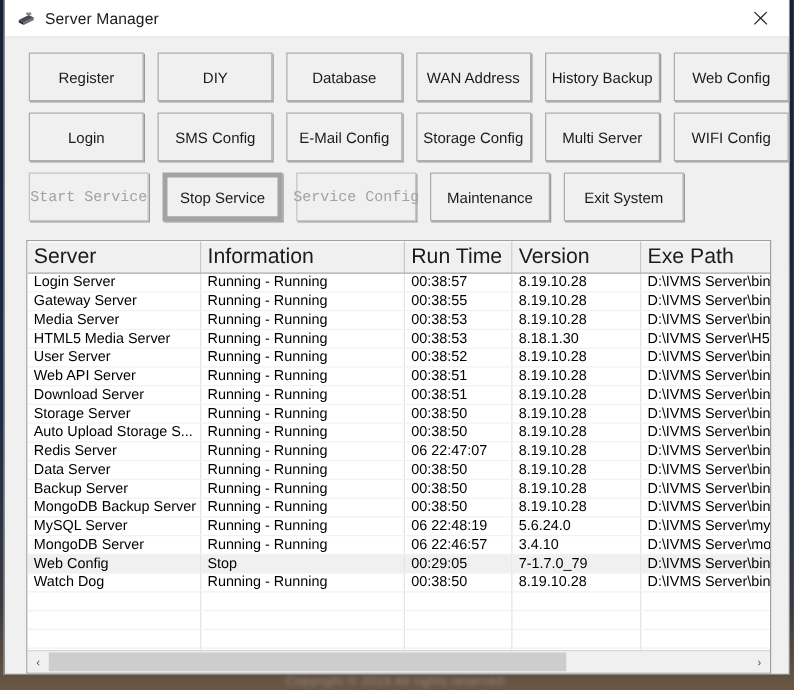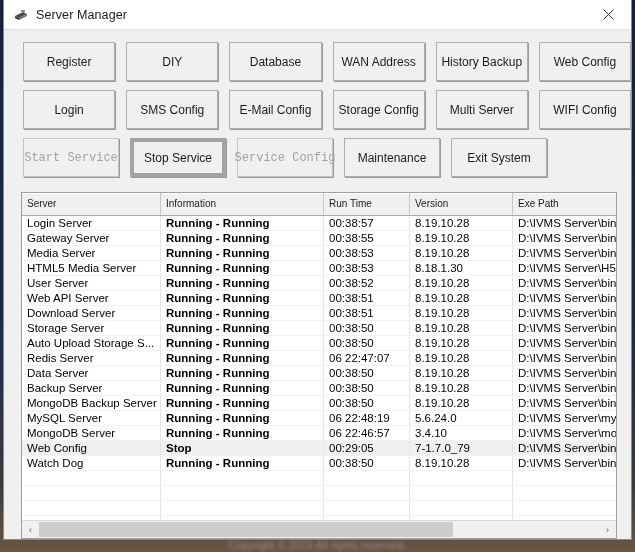--- a/index.html
+++ b/index.html
@@ -134,21 +134,21 @@
     border-collapse: collapse;
     table-layout: fixed;
     width: 720px;
     font-size: 11.5px;
     color: #000;
   }
   table.grid th {
     background: #f0f0f0;
     font-weight: normal;
     text-align: left;
-    font-size: 10px;
+    font-size: 17px;
     color: #1b1b1b;
     padding: 2px 0 3px 5px;
     height: 17px;
     border-right: 1px solid #c8c8c8;
     border-bottom: 1px solid #a9a9a9;
     box-shadow: inset 0 1px 0 #ffffff;
     cursor: default;
     white-space: nowrap;
     overflow: hidden;
   }
@@ -157,21 +157,21 @@
     height: 14px;
     line-height: 14px;
     border-right: 1px solid #e4e4e4;
     border-bottom: 1px solid #f2f2f2;
     white-space: nowrap;
     overflow: hidden;
     cursor: default;
   }
   tr.row-selected td { background: #f0f0f0; }
   .col-server   { width: 133px; }
-  .col-info     { width: 157px; font-weight: bold; }
+  .col-info     { width: 157px; }
   .col-runtime  { width: 80px;  }
   .col-version  { width: 97px;  }
   .col-exepath  { width: 253px; }
   .filler-row td { border-bottom: 1px solid #f2f2f2; height: 14px; }
   
   #hscroll {
     height: 17px;
     min-height: 17px;
     background: #f0f0f0;
     border-top: 1px solid #d6d6d6;

